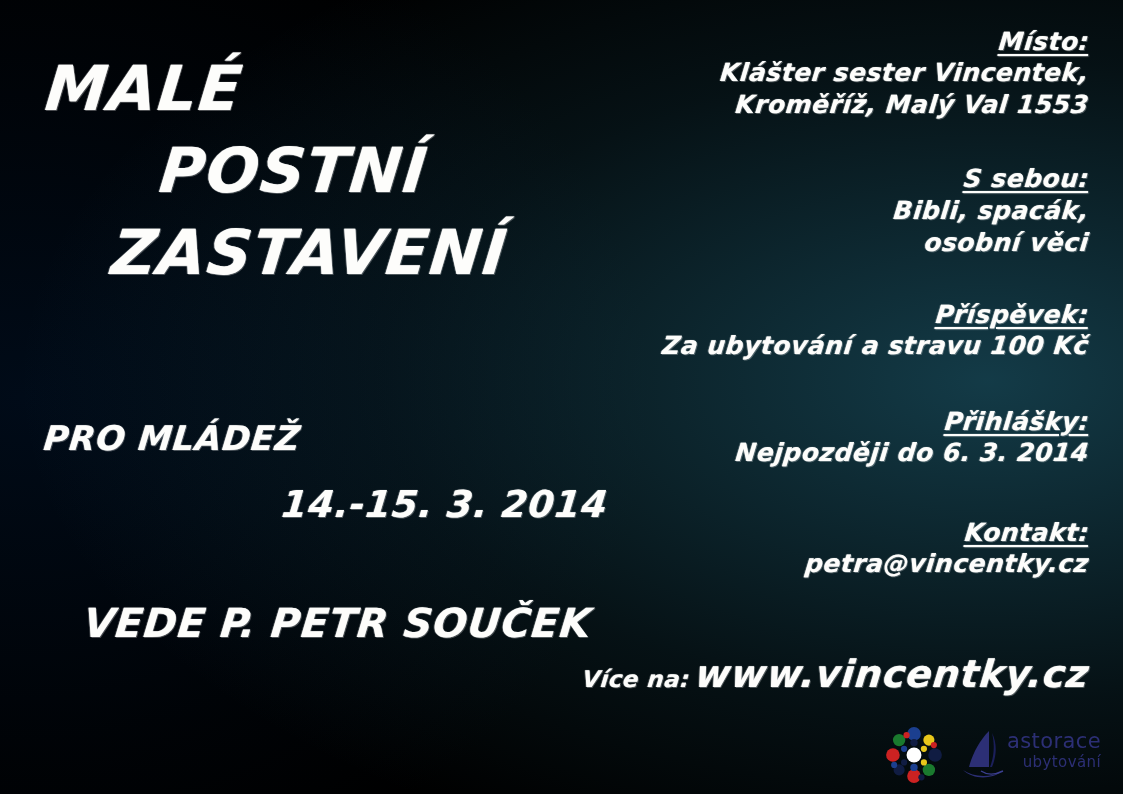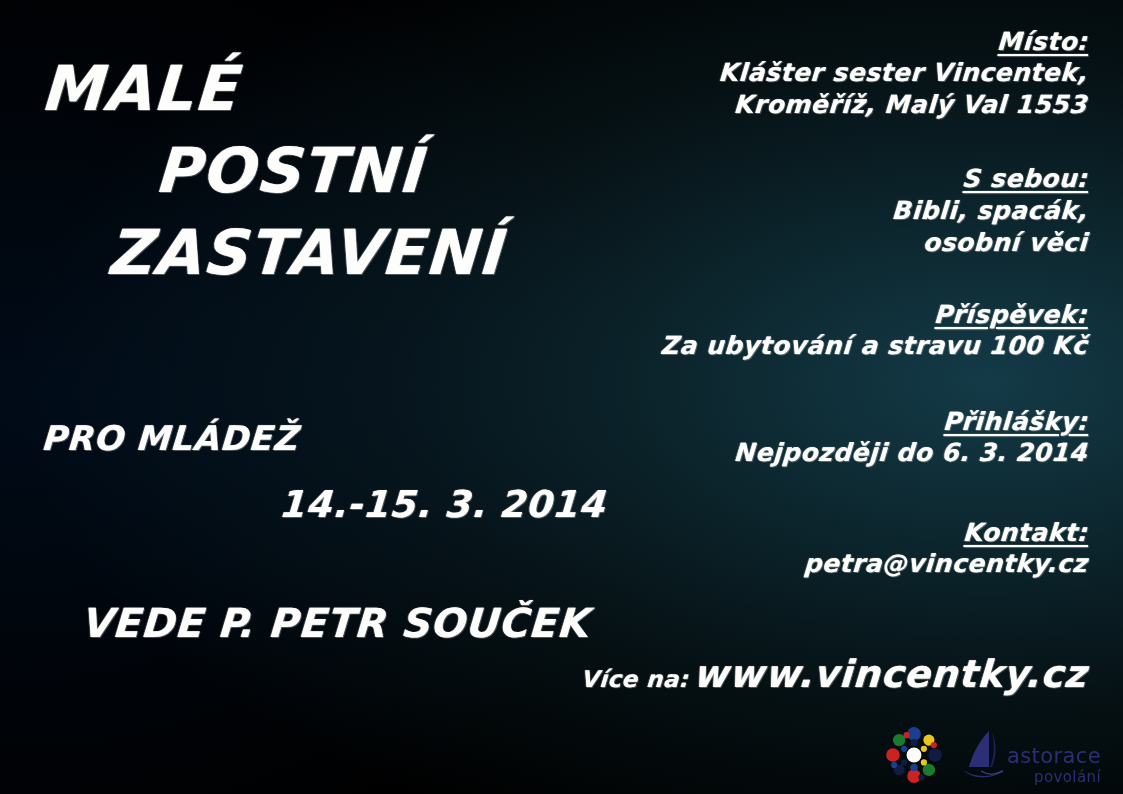--- a/index.html
+++ b/index.html
@@ -132,21 +132,21 @@
   
   .logos {
     position: absolute;
     right: 22px;
     bottom: 8px;
     display: flex;
     align-items: center;
     gap: 14px;
   }
   .logo-dots { width: 62px; height: 62px; display: block; }
-  .logo-pastorace { display: flex; align-items: flex-end; gap: 2px; }
+  .logo-pastorace { display: flex; align-items: flex-start; gap: 2px; }
   .pastorace-text {
     display: flex;
     flex-direction: column;
     line-height: 1;
     font-family: "DejaVu Sans", sans-serif;
     color: #2c2f75;
     margin-left: -6px;
     padding-top: 6px;
   }
   .pastorace-main { font-size: 21px; letter-spacing: 0.4px; }
@@ -230,18 +230,18 @@
 
     <div class="logo-pastorace">
       <svg width="52" height="60" viewBox="0 0 52 60">
         <path d="M30 6 C20 16 13 30 10 42 L30 42 Z" fill="#2c2f75"></path>
         <path d="M33 8 C36 20 35 32 31 42 L33 42 C38 30 38 18 33 8 Z" fill="#1b1f5a"></path>
         <path d="M4 45 C14 52 30 53 42 47 C33 54 14 55 4 45 Z" fill="#2c2f75"></path>
         <path d="M22 46 C28 50 36 50 44 46" stroke="#3b3f90" stroke-width="1.4" fill="none"></path>
       </svg>
       <div class="pastorace-text">
         <span class="pastorace-main">astorace</span>
-        <span class="pastorace-sub">povolání</span>
+        <span class="pastorace-sub">ubytování</span>
       </div>
     </div>
 
   </div>
 </div>
 
 </body></html>

